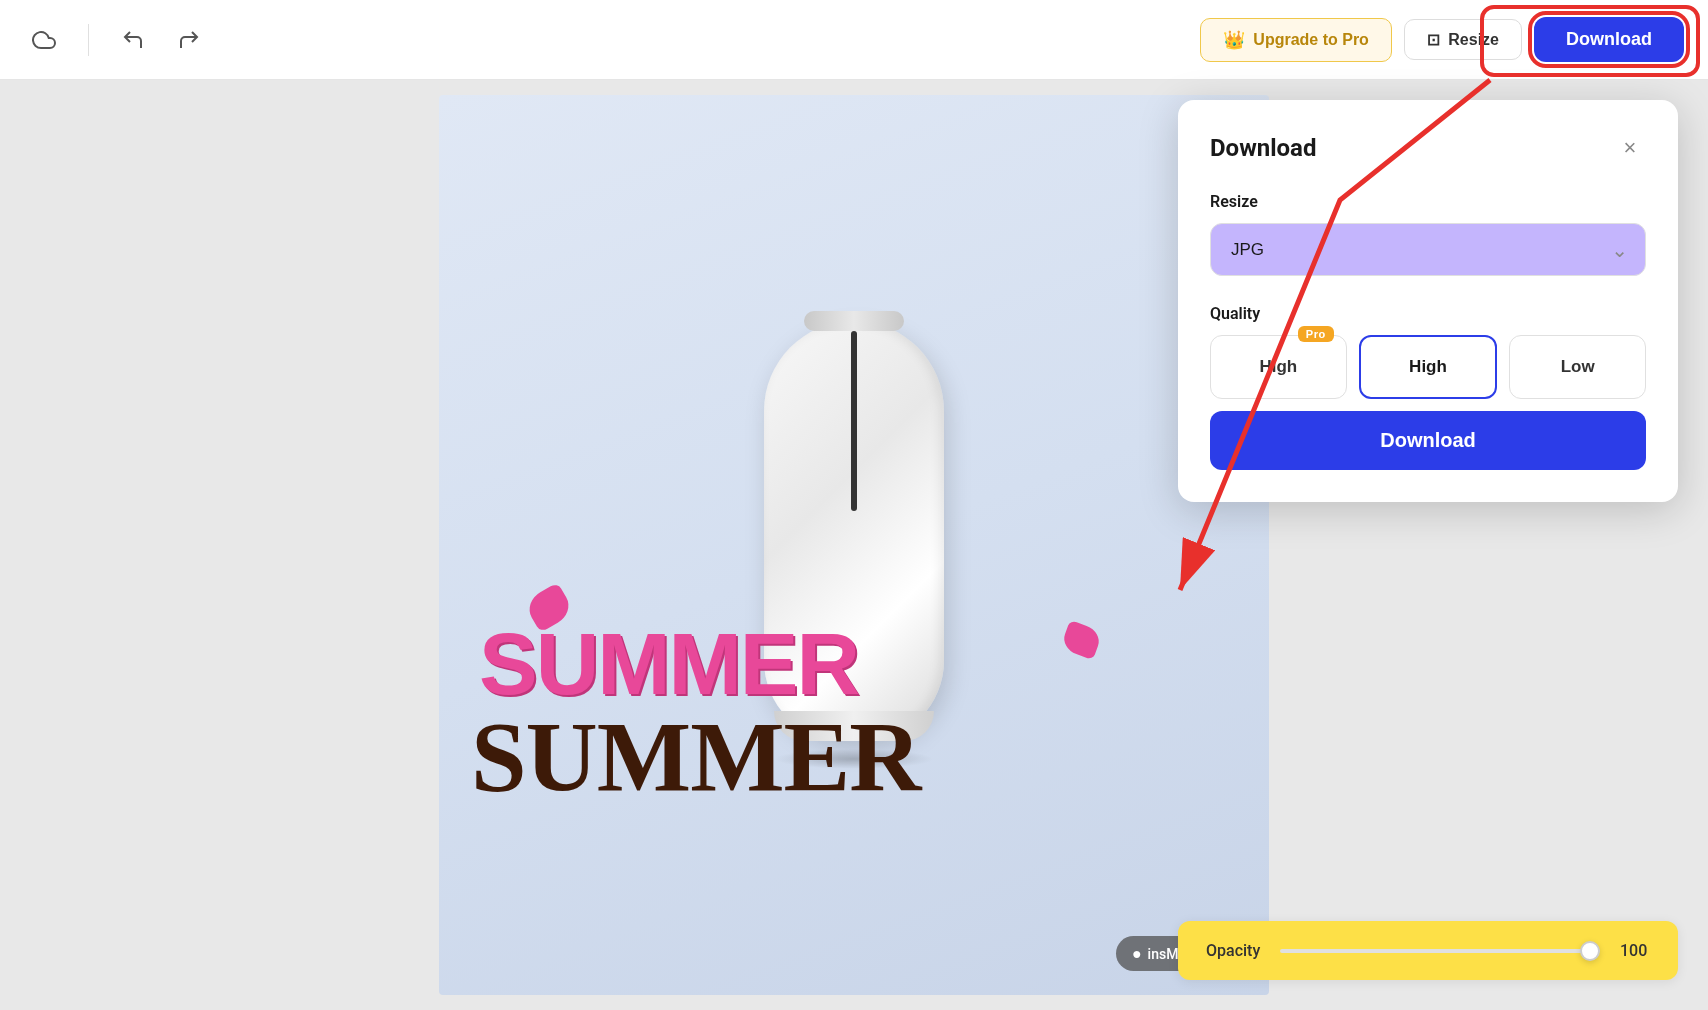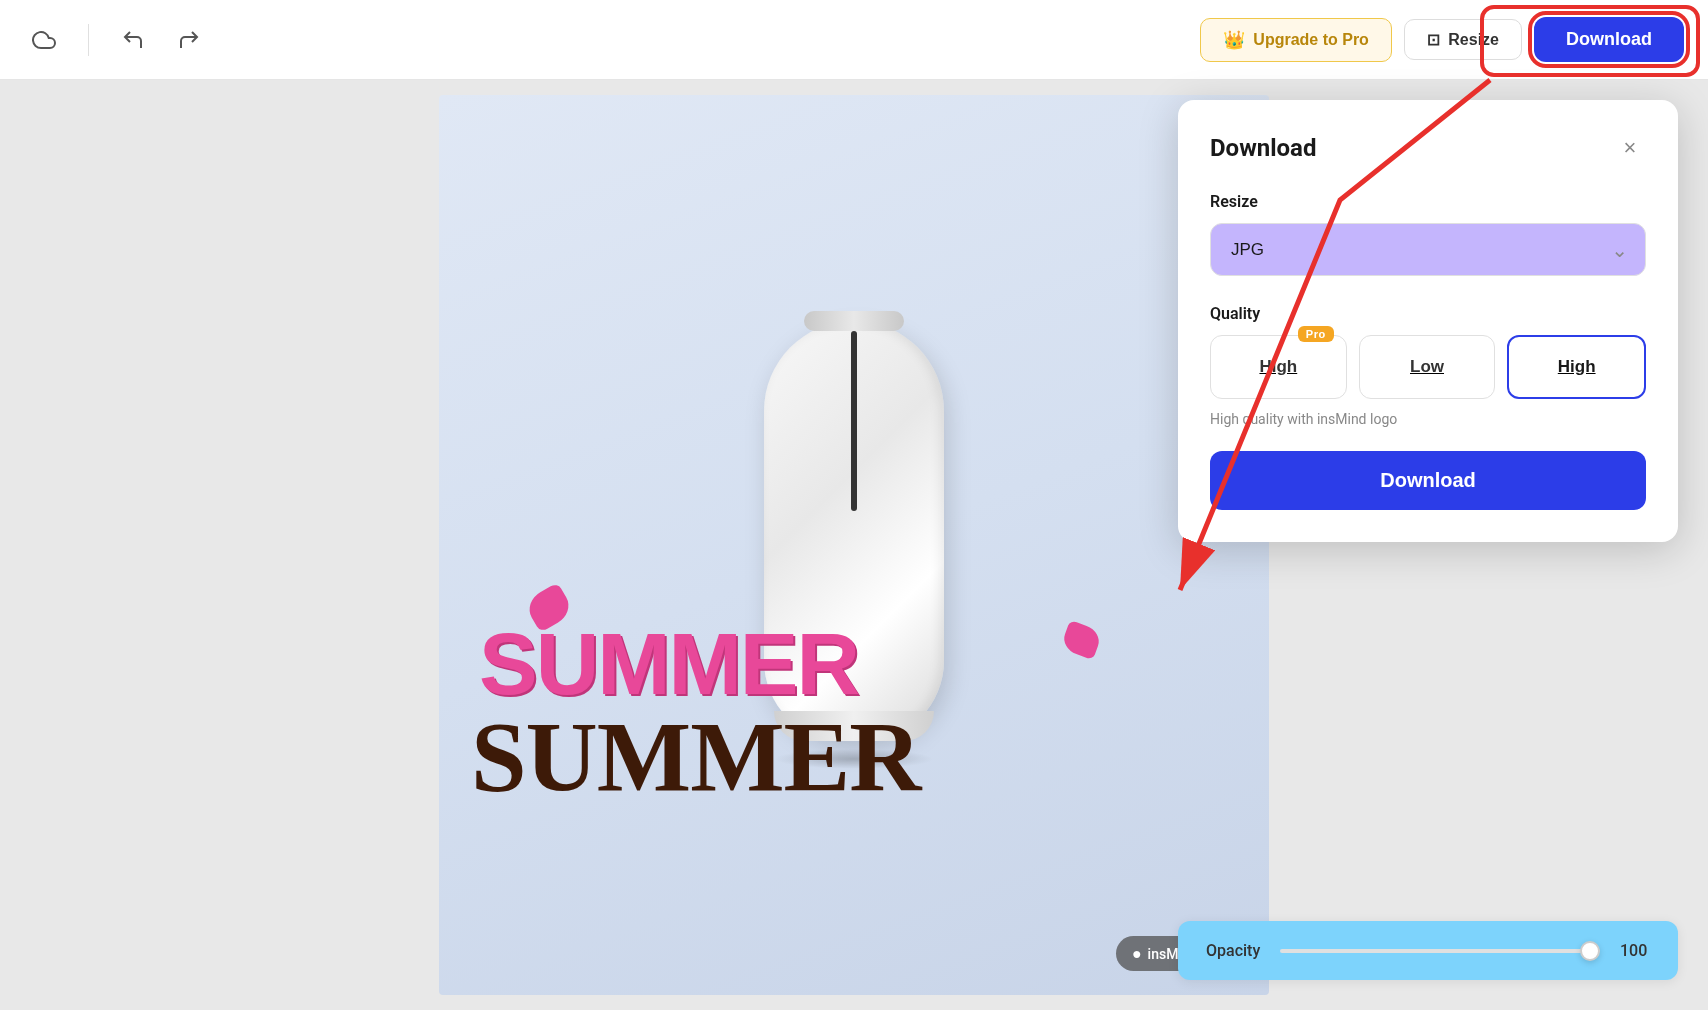--- a/index.html
+++ b/index.html
@@ -307,21 +307,20 @@
       font-size: 20px;
       color: #888;
       pointer-events: none;
     }
 
     .quality-section { margin-bottom: 5px; }
     .quality-options {
       display: flex;
       gap: 12px;
       margin-bottom: 12px;
-      text-decoration: underline;
     }
     .quality-btn {
       flex: 1;
       padding: 20px 12px;
       border: 1.5px solid #e0e0e0;
       border-radius: 12px;
       background: #fff;
       font-size: 17px;
       font-weight: 600;
       color: #333;
@@ -365,21 +364,21 @@
       color: #fff;
       cursor: pointer;
       text-align: center;
     }
 
     
     .opacity-section {
       position: absolute;
       bottom: 30px;
       right: 30px;
-      background: #7dd3fc;
+      background: #fde047;
       border-radius: 12px;
       padding: 20px 28px;
       display: flex;
       align-items: center;
       gap: 20px;
       box-shadow: 0 2px 12px rgba(0,0,0,0.08);
       z-index: 15;
       width: 500px;
     }
     .opacity-label {
@@ -529,28 +528,27 @@
     </div>
   </div>
 
   <div class="quality-section">
     <div class="section-label">Quality</div>
     <div class="quality-options">
       <button class="quality-btn">
         <span class="pro-badge">Pro</span>
         <span>High</span>
       </button>
+      <button class="quality-btn active">
+        <span>High</span>
+      </button>
       <button class="quality-btn">
         <span>Low</span>
       </button>
-      <button class="quality-btn active">
-        <span>High</span>
-      </button>
     </div>
-    <div class="quality-desc">High quality with insMind logo</div>
   </div>
 
   <button class="download-btn-panel">
     <span>Download</span>
   </button>
 </div>
 
 <div class="opacity-section">
   <span class="opacity-label">Opacity</span>
   <div class="opacity-slider">

